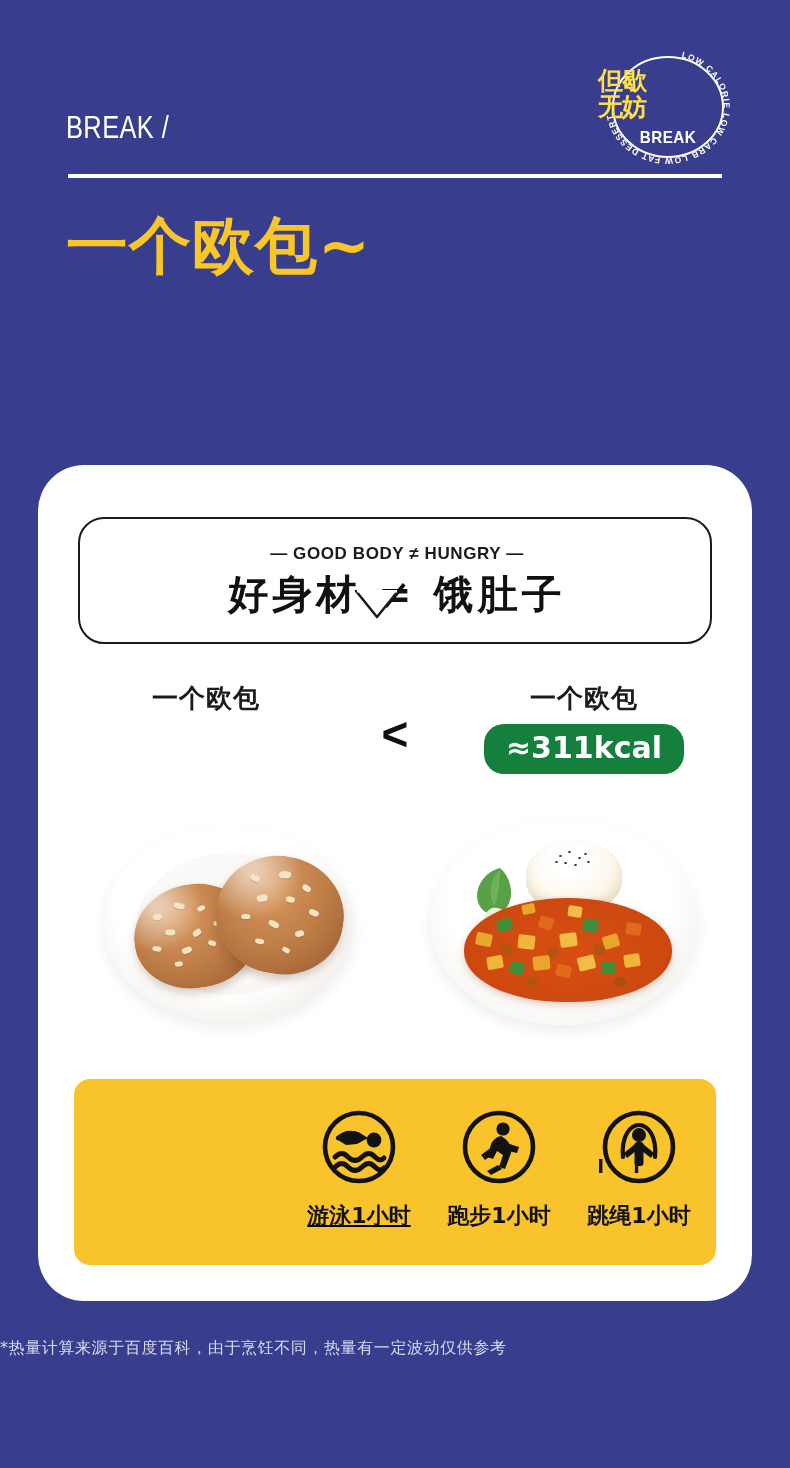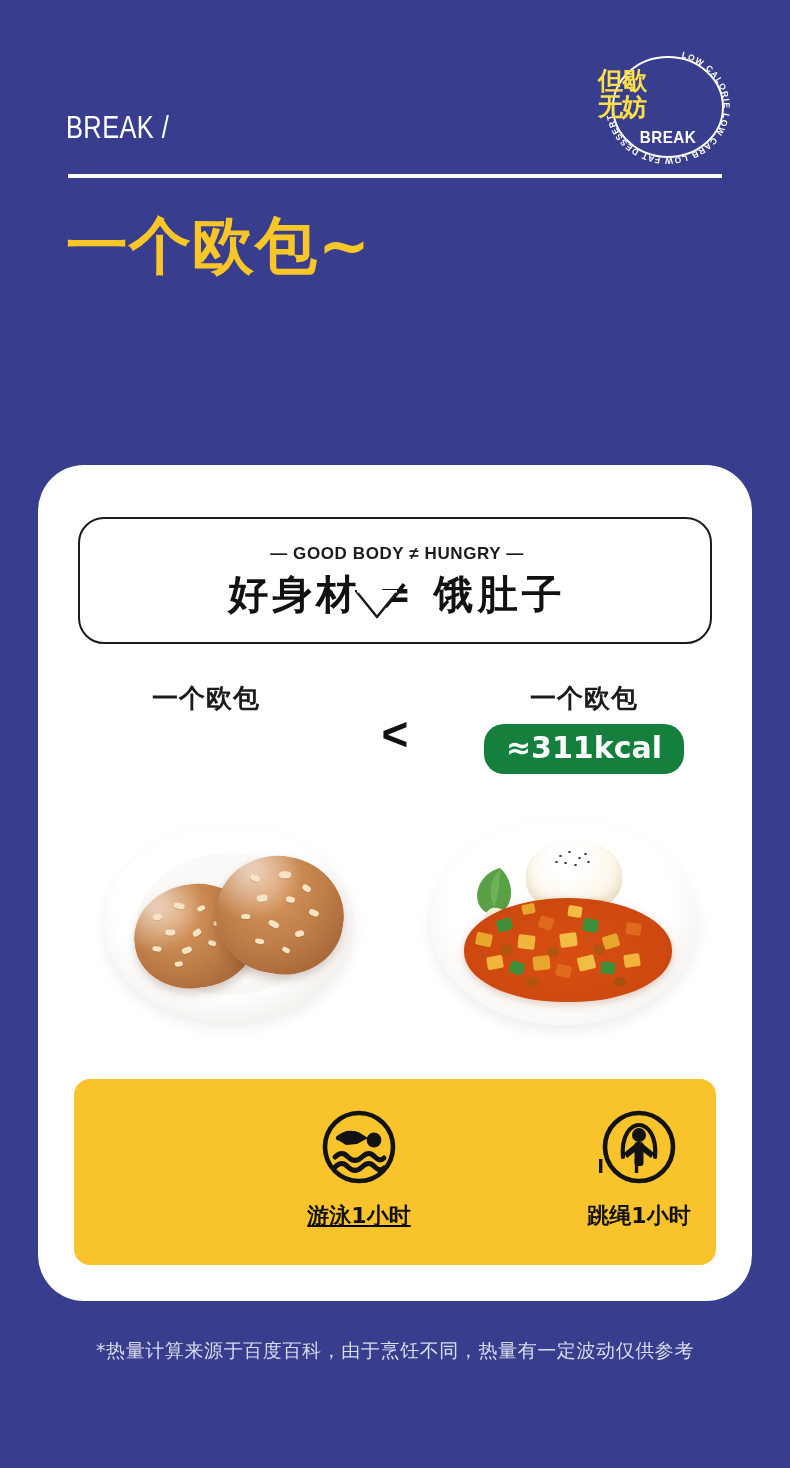--- a/index.html
+++ b/index.html
@@ -182,22 +182,22 @@
   #act-3 { left:500px; }
   .act-icon { width:130px; height:100px; display:flex; align-items:center; justify-content:center; }
   .act-label {
     margin-top:4px; font-family:"DejaVu Sans", sans-serif;
     font-size:22px; font-weight:bold; color:#111; letter-spacing:0px;
     white-space:nowrap;
   }
 
   
   #footnote {
-    position:absolute; left:0; top:1338px; width:790px; text-align:center;
-    color:#D9DCEE; font-size:19px; letter-spacing:0.6px;
+    position:absolute; left:0; top:1338px; width:790px; 
+    color:#D9DCEE; font-size:16px; letter-spacing:0.6px;
     font-family:"DejaVu Sans", sans-serif;
   }
 </style>
 </head>
 <body>
 
 <div id="header">
   <div id="brand-word">BREAK /</div>
   <div id="header-rule"></div>
 
@@ -331,20 +331,33 @@
           <circle cx="55" cy="33" r="7.4" fill="#121212"></circle>
           <path d="M19,33 C24,24 33,22 41,26 L49,31 L38,37 L27,38 Z" fill="#121212"></path>
           <path d="M19,31 C26,25 33,25 39,28" stroke="#121212" stroke-width="4.4" fill="none" stroke-linecap="round"></path>
           <path d="M16,50 q7,-7 13,0 q7,7 14,0 q7,-7 13,0 q5,5 9,1" stroke="#121212" stroke-width="5" fill="none" stroke-linecap="round"></path>
           <path d="M16,60 q7,-7 13,0 q7,7 14,0 q7,-7 13,0 q5,5 9,1" stroke="#121212" stroke-width="5" fill="none" stroke-linecap="round"></path>
         </svg>
       </div>
       <div class="act-label">游泳1小时</div>
     </div>
 
+    <div class="act" id="act-2">
+      <div class="act-icon">
+        <svg width="80" height="80" viewBox="0 0 80 80">
+          <circle cx="40" cy="40" r="34" fill="none" stroke="#121212" stroke-width="4.6"></circle>
+          <circle cx="44" cy="22" r="6.6" fill="#121212"></circle>
+          <path d="M42,29 C36,30 32,35 31,41 L28,50 L34,52 L38,44 L44,48 L40,60 L46,62 L52,46 C53,40 50,33 42,29 Z" fill="#121212"></path>
+          <path d="M33,40 L22,48 L26,53 L37,45 Z" fill="#121212"></path>
+          <path d="M47,36 L60,40 L58,46 L45,43 Z" fill="#121212"></path>
+          <path d="M39,58 L28,64 L32,68 L43,62 Z" fill="#121212"></path>
+        </svg>
+      </div>
+      <div class="act-label">跑步1小时</div>
+    </div>
 
     <div class="act" id="act-3">
       <div class="act-icon">
         <svg width="80" height="80" viewBox="0 0 80 80">
           <circle cx="40" cy="40" r="34" fill="none" stroke="#121212" stroke-width="4.6"></circle>
           <path d="M24,50 C22,28 32,18 40,18 C48,18 58,28 56,50" stroke="#121212" stroke-width="4.2" fill="none" stroke-linecap="round"></path>
           <circle cx="40" cy="28" r="7" fill="#121212"></circle>
           <rect x="35.5" y="35" width="9" height="24" rx="3" fill="#121212"></rect>
           <path d="M36,37 L25,46 L28,51 L37,44 Z" fill="#121212"></path>
           <path d="M44,37 L55,46 L52,51 L43,44 Z" fill="#121212"></path>

